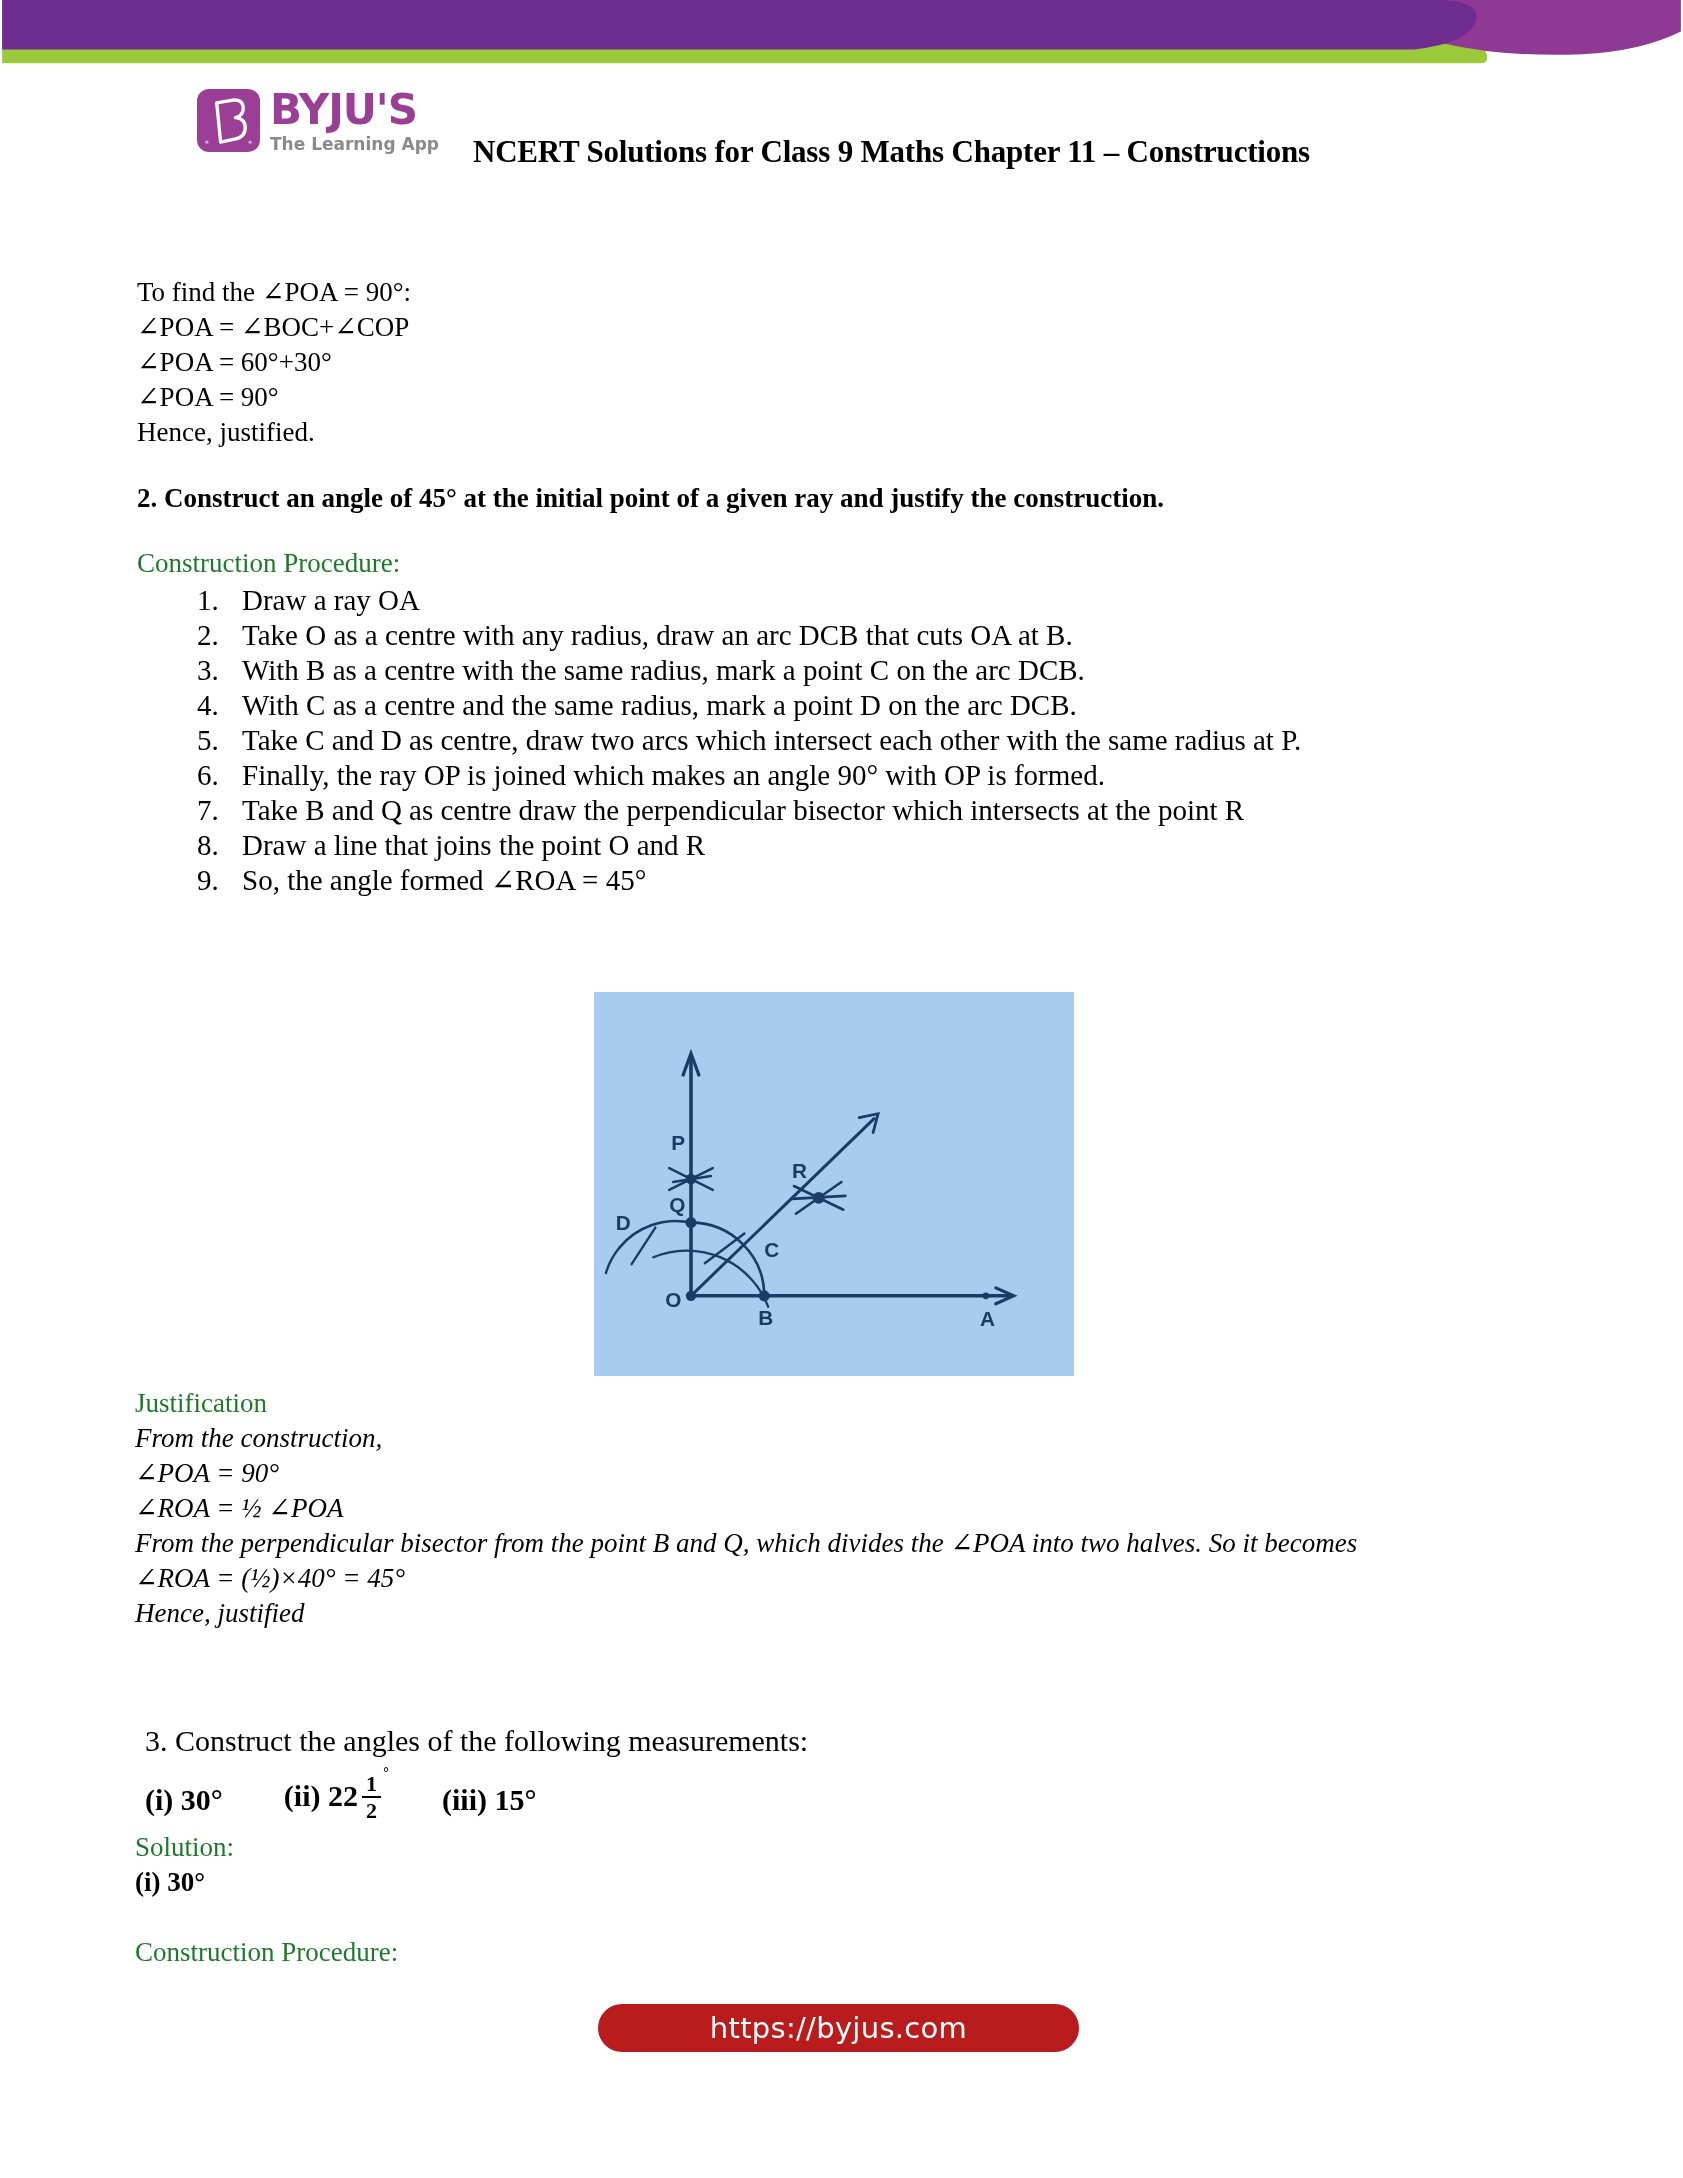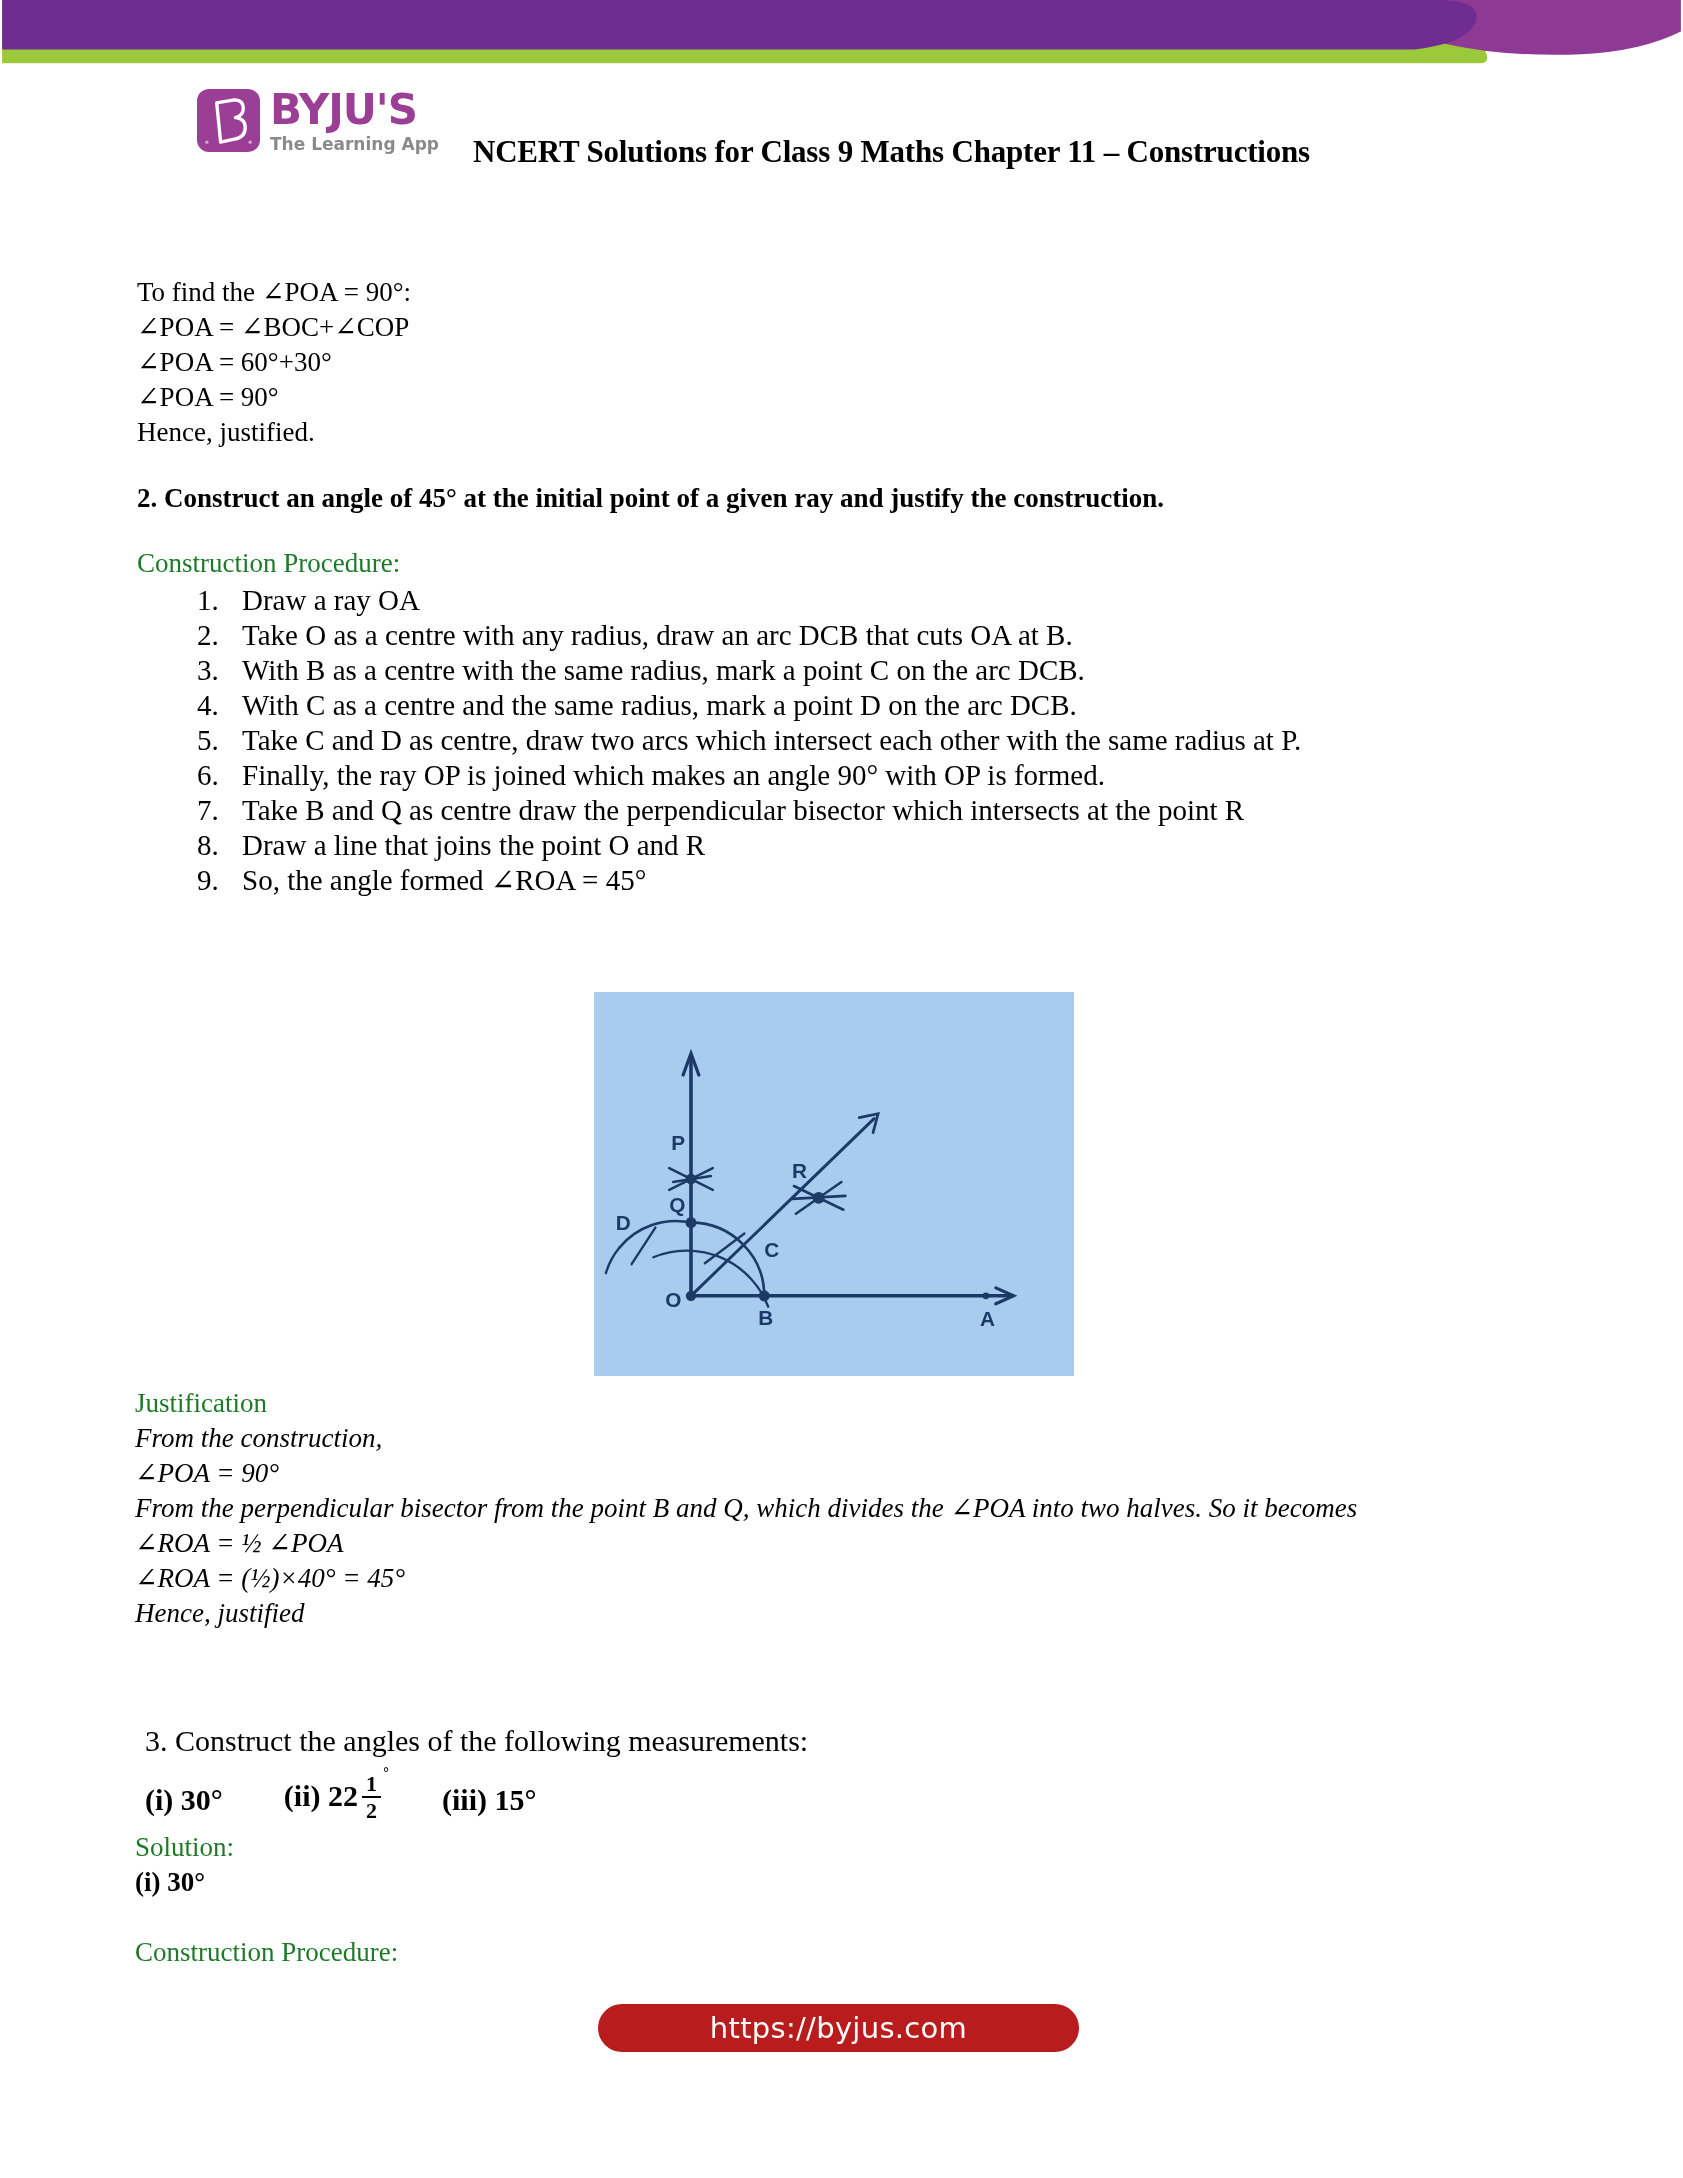--- a/index.html
+++ b/index.html
@@ -349,22 +349,22 @@
       <text x="390" y="338">A</text>
       <text x="72" y="318">O</text>
     </g>
   </svg>
 </div>
 
 <div class="just-block">
   <div class="green">Justification</div>
   <div class="line">From the construction,</div>
   <div class="line">∠POA = 90°</div>
+  <div class="line">∠ROA = ½ ∠POA</div>
   <div class="line">From the perpendicular bisector from the point B and Q, which divides the ∠POA into two halves. So it becomes</div>
-  <div class="line">∠ROA = ½ ∠POA</div>
   <div class="line">∠ROA = (½)×40° = 45°</div>
   <div class="line">Hence, justified</div>
 </div>
 
 <div class="q3-block">
   <div class="q3-title">3. Construct the angles of the following measurements:</div>
   <div class="q3-opts">
     <span class="q3-opt">(i) 30°</span>
     <span class="q3-opt mixed">
       <span class="whole">(ii) 22</span>

